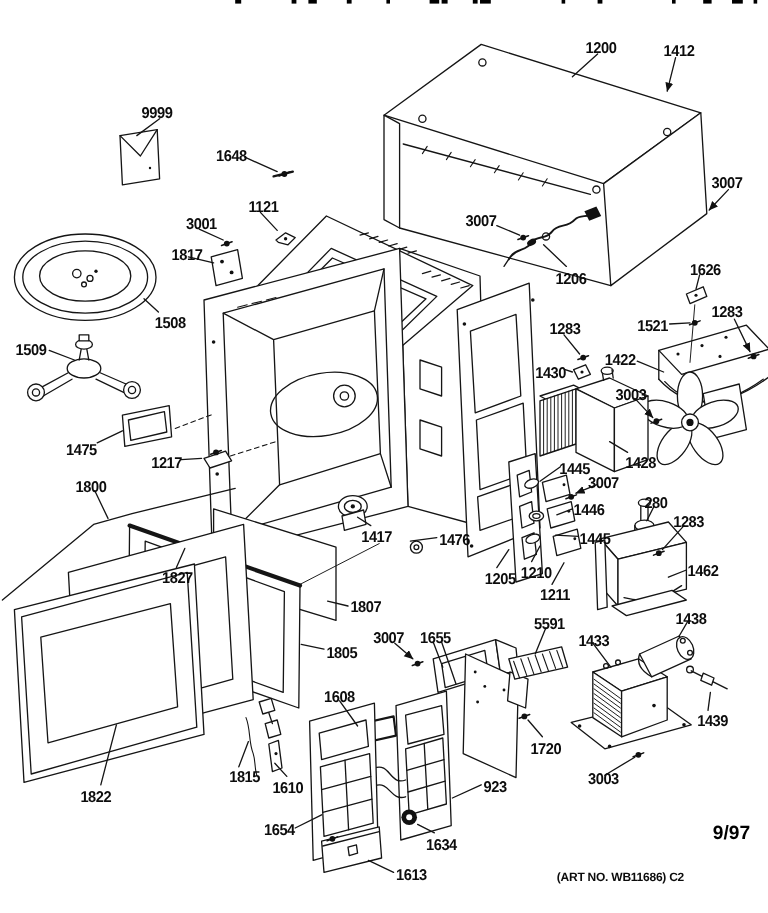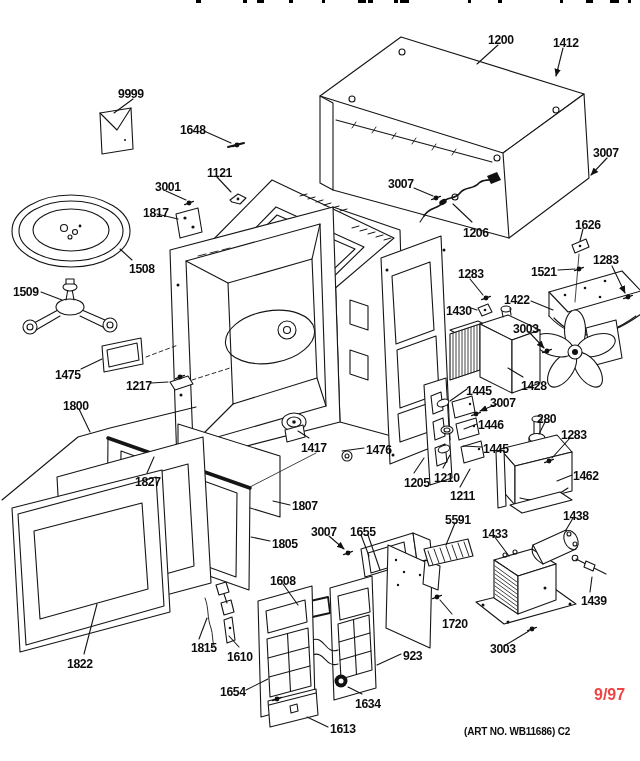--- a/index.html
+++ b/index.html
@@ -1,21 +1,21 @@
 <!DOCTYPE html>
 <html><head>
 <meta charset="utf-8">
 <style>
   html,body{margin:0;padding:0;background:#fff;}
   .canvas{position:relative;width:640px;height:761px;background:#fff;overflow:hidden;
           font-family:"Liberation Sans",sans-serif;}
   .canvas svg{position:absolute;left:0;top:0;}
   .callout{position:absolute;font-weight:700;font-size:13px;letter-spacing:-0.4px;
            color:#0c0c0c;white-space:nowrap;transform:scaleX(.94);transform-origin:left top;}
-  .footer-date{position:absolute;left:594px;top:686px;font-weight:700;font-size:16px;color:#ef4444;}
+  .footer-date{position:absolute;left:594px;top:686px;font-weight:700;font-size:16px;color:#000000;}
   .footer-artno{position:absolute;left:464px;top:726px;font-weight:700;font-size:10px;
                 letter-spacing:-0.2px;color:#0c0c0c;}
 </style>
 </head>
 <body>
 
 <div class="canvas">
 
 <svg width="640" height="761" viewBox="0 0 640 761" stroke="#151515" fill="none" stroke-width="1.1" stroke-linecap="round" stroke-linejoin="round">
   <defs>

